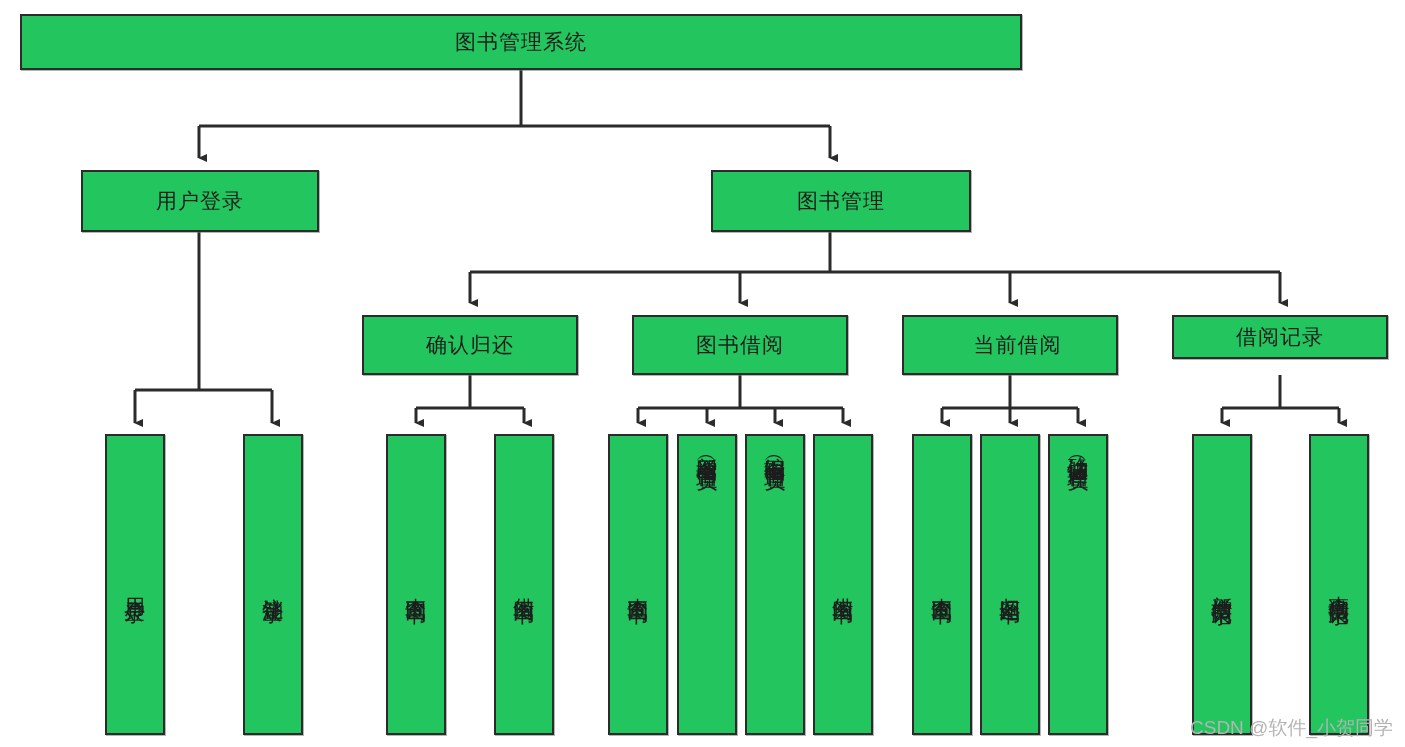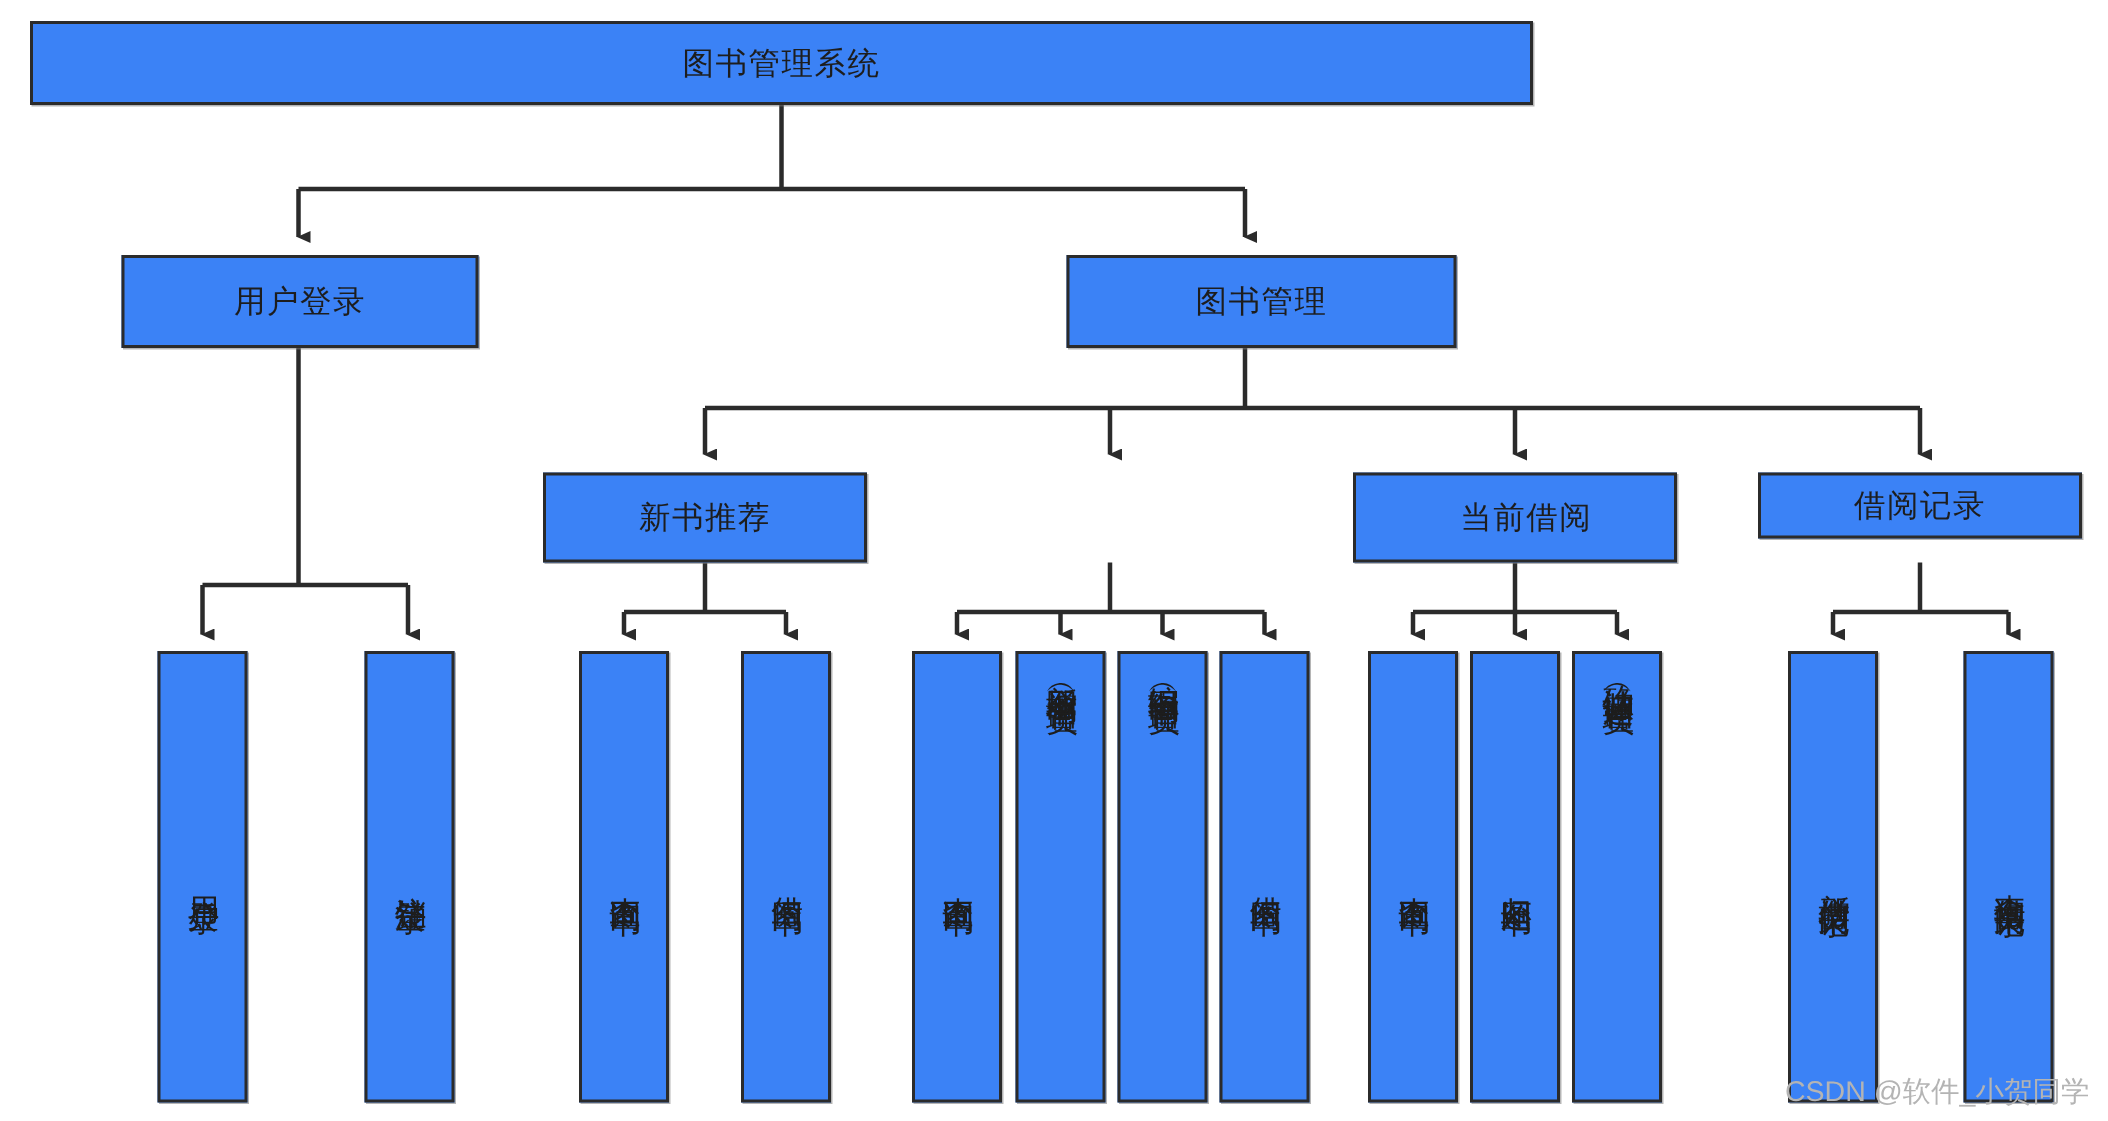--- a/index.html
+++ b/index.html
@@ -21,21 +21,21 @@
     position: absolute;
     left: 0;
     top: 0;
     width: 1405px;
     height: 747px;
     pointer-events: none;
   }
   .node {
     position: absolute;
     box-sizing: border-box;
-    background: #3b82f6;
+    background: #22c55e;
     border: 2px solid #2b2b2b;
     box-shadow: 1px 1px 0 rgba(120,120,120,0.55);
     display: flex;
     align-items: center;
     justify-content: center;
     color: #1d1d1d;
   }
   .node.horiz {
     font-size: 21px;
     letter-spacing: 1px;
@@ -127,21 +127,24 @@
   </div>
 
   <div class="node horiz" style="left:81px; top:170px; width:238px; height:62px;">
     <span class="node-label">用户登录</span>
   </div>
   <div class="node horiz" style="left:711px; top:170px; width:260px; height:62px;">
     <span class="node-label">图书管理</span>
   </div>
 
   <div class="node horiz" style="left:362px; top:315px; width:216px; height:60px;">
-    <span class="node-label">新书推荐</span>
+    <span class="node-label">确认归还</span>
+  </div>
+  <div class="node horiz" style="left:632px; top:315px; width:216px; height:60px;">
+    <span class="node-label">图书借阅</span>
   </div>
   <div class="node horiz" style="left:902px; top:315px; width:216px; height:60px;padding-left:15px;">
     <span class="node-label">当前借阅</span>
   </div>
   <div class="node horiz" style="left:1172px; top:315px; width:216px; height:44px;">
     <span class="node-label">借阅记录</span>
   </div>
 
   <div class="node vert" style="left:105px; top:434px; width:60px; height:301px;">
     <span class="node-label">用户登录</span>

